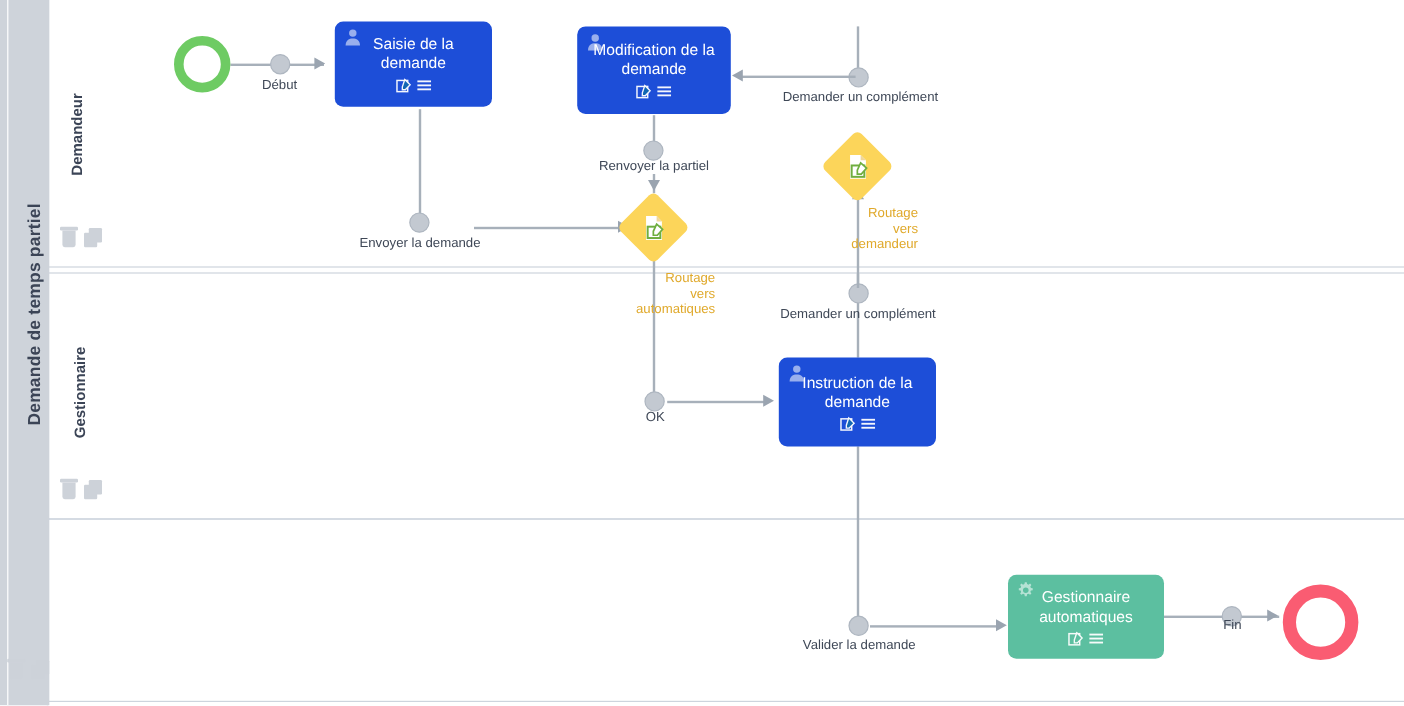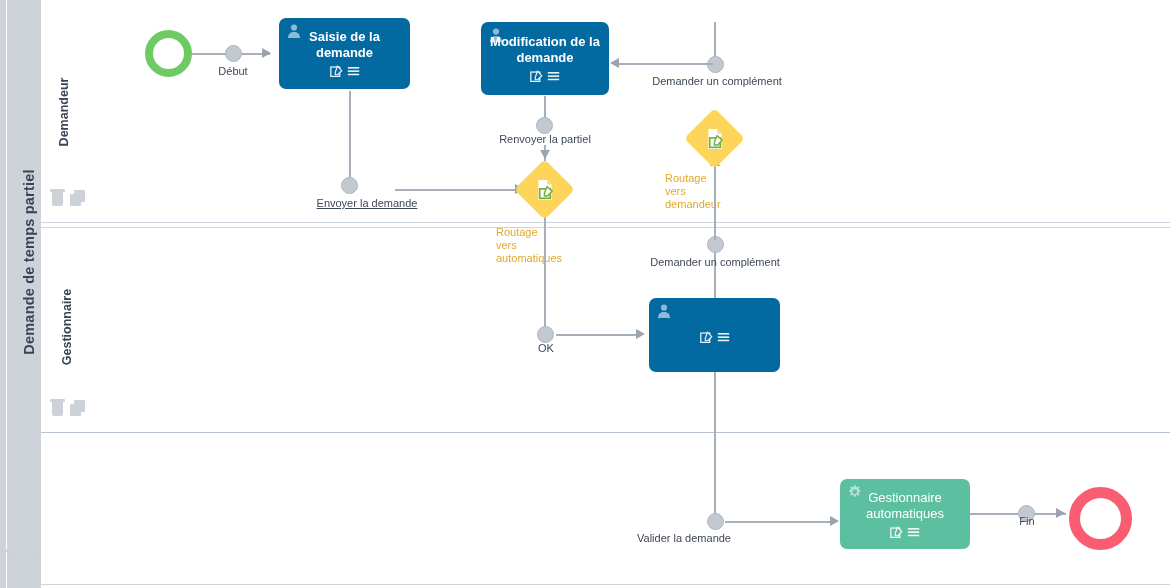--- a/index.html
+++ b/index.html
@@ -98,21 +98,21 @@
     box-sizing: border-box;
     display: flex;
     flex-direction: column;
     align-items: center;
     justify-content: center;
     text-align: center;
     font-size: 13px;
     line-height: 16px;
     padding: 4px 8px 4px 8px;
   }
-  .task.user  { background: #0369a1; font-weight: bold; }
+  .task.user  { background: #1d4ed8; }
   .task.svc   { background: #5cbfa0; }
   .task-label { position: relative; z-index: 2; }
   .task-type-icon {
     position: absolute;
     left: 7px; top: 5px;
     width: 16px; height: 16px;
     opacity: .55;
   }
   .task-markers {
     display: flex; gap: 4px; align-items: center;
@@ -136,21 +136,21 @@
     box-shadow: 0 0 0 0 rgba(0,0,0,0);
   }
   .gateway-icon {
     position: absolute;
     transform: rotate(-45deg);
     left: 0; top: 0; right: 0; bottom: 0;
     display: flex; align-items: center; justify-content: center;
   }
   .gw-label {
     position: absolute;
-    text-align: left;
+    text-align: right;
     font-size: 11px;
     line-height: 13px;
     color: #e0a92b;
     white-space: nowrap;
   }
   
   .flow-h, .flow-v {
     position: absolute;
     background: #a7b0ba;
   }
@@ -213,21 +213,21 @@
     <div class="ico-copy"></div>
   </div>
 
   <div class="flow-h" style="left:192px; top:53px; width:78px;"></div>
   <div class="arrow right" style="left:262px; top:48px;"></div>
   <div class="node-dot" style="left:225px; top:45px;"></div>
   <div class="flow-label ctr" style="left:233px; top:65px;">Début</div>
 
   <div class="flow-v" style="left:349px; top:91px; height:94px;"></div>
   <div class="node-dot" style="left:341px; top:177px;"></div>
-  <div class="flow-label ctr" style="left:367px; top:197px;text-decoration:underline;">Envoyer la demande</div>
+  <div class="flow-label ctr" style="left:350px; top:197px;">Envoyer la demande</div>
   <div class="flow-h" style="left:395px; top:189px; width:125px;"></div>
   <div class="arrow right" style="left:515px; top:184px;"></div>
 
   <div class="flow-v" style="left:544px; top:96px; height:30px;"></div>
   <div class="node-dot" style="left:536px; top:117px;"></div>
   <div class="flow-label ctr" style="left:545px; top:133px;">Renvoyer la partiel</div>
   <div class="flow-v" style="left:544px; top:145px; height:16px;"></div>
   <div class="arrow down" style="left:540px; top:150px;"></div>
 
   <div class="flow-v" style="left:544px; top:210px; height:125px;"></div>
@@ -243,21 +243,21 @@
   <div class="arrow up" style="left:710px; top:157px;"></div>
 
   <div class="flow-v" style="left:714px; top:22px; height:42px;"></div>
   <div class="node-dot" style="left:707px; top:56px;"></div>
   <div class="flow-label ctr" style="left:717px; top:75px;">Demander un complément</div>
   <div class="flow-h" style="left:618px; top:63px; width:95px;"></div>
   <div class="arrow left" style="left:610px; top:58px;"></div>
 
   <div class="flow-v" style="left:714px; top:372px; height:152px;"></div>
   <div class="node-dot" style="left:707px; top:513px;"></div>
-  <div class="flow-label ctr" style="left:684px; top:532px;">Valider la demande</div>
+  <div class="flow-label ctr" style="left:716px; top:532px;">Valider la demande</div>
   <div class="flow-h" style="left:725px; top:521px; width:110px;"></div>
   <div class="arrow right" style="left:830px; top:516px;"></div>
 
   <div class="flow-h" style="left:970px; top:513px; width:96px;"></div>
   <div class="arrow right" style="left:1056px; top:508px;"></div>
   <div class="node-dot" style="left:1018px; top:505px;"></div>
   <div class="flow-label ctr" style="left:1027px; top:515px;">Fin</div>
 
   <div class="event start" style="left:145px; top:30px; width:47px; height:47px;"></div>
   <div class="event end" style="left:1069px; top:487px; width:63px; height:63px;"></div>
@@ -298,20 +298,21 @@
         <rect x="1" y="10.7" width="14" height="1.9" fill="#ffffff"></rect>
       </svg>
     </div>
   </div>
 
   <div class="task user" style="left:649px; top:298px; width:131px; height:74px;">
     <svg class="task-type-icon" viewBox="0 0 16 16">
       <circle cx="8" cy="4.6" r="3.1" fill="#ffffff"></circle>
       <path d="M2 15 C2 10.5 5 9 8 9 C11 9 14 10.5 14 15 Z" fill="#ffffff"></path>
     </svg>
+    <div class="task-label">Instruction de la demande</div>
     <div class="task-markers">
       <svg width="13" height="13" viewBox="0 0 16 16">
         <rect x="1" y="2.5" width="11" height="11.5" fill="none" stroke="#ffffff" stroke-width="1.5"></rect>
         <path d="M9 1.5 L14.5 7 L9.5 12 L6.5 12 L6.5 9 Z" fill="#1269b0" stroke="#ffffff" stroke-width="1.4"></path>
       </svg>
       <svg width="13" height="13" viewBox="0 0 16 16">
         <rect x="1" y="2.5" width="14" height="1.9" fill="#ffffff"></rect>
         <rect x="1" y="6.6" width="14" height="1.9" fill="#ffffff"></rect>
         <rect x="1" y="10.7" width="14" height="1.9" fill="#ffffff"></rect>
       </svg>

